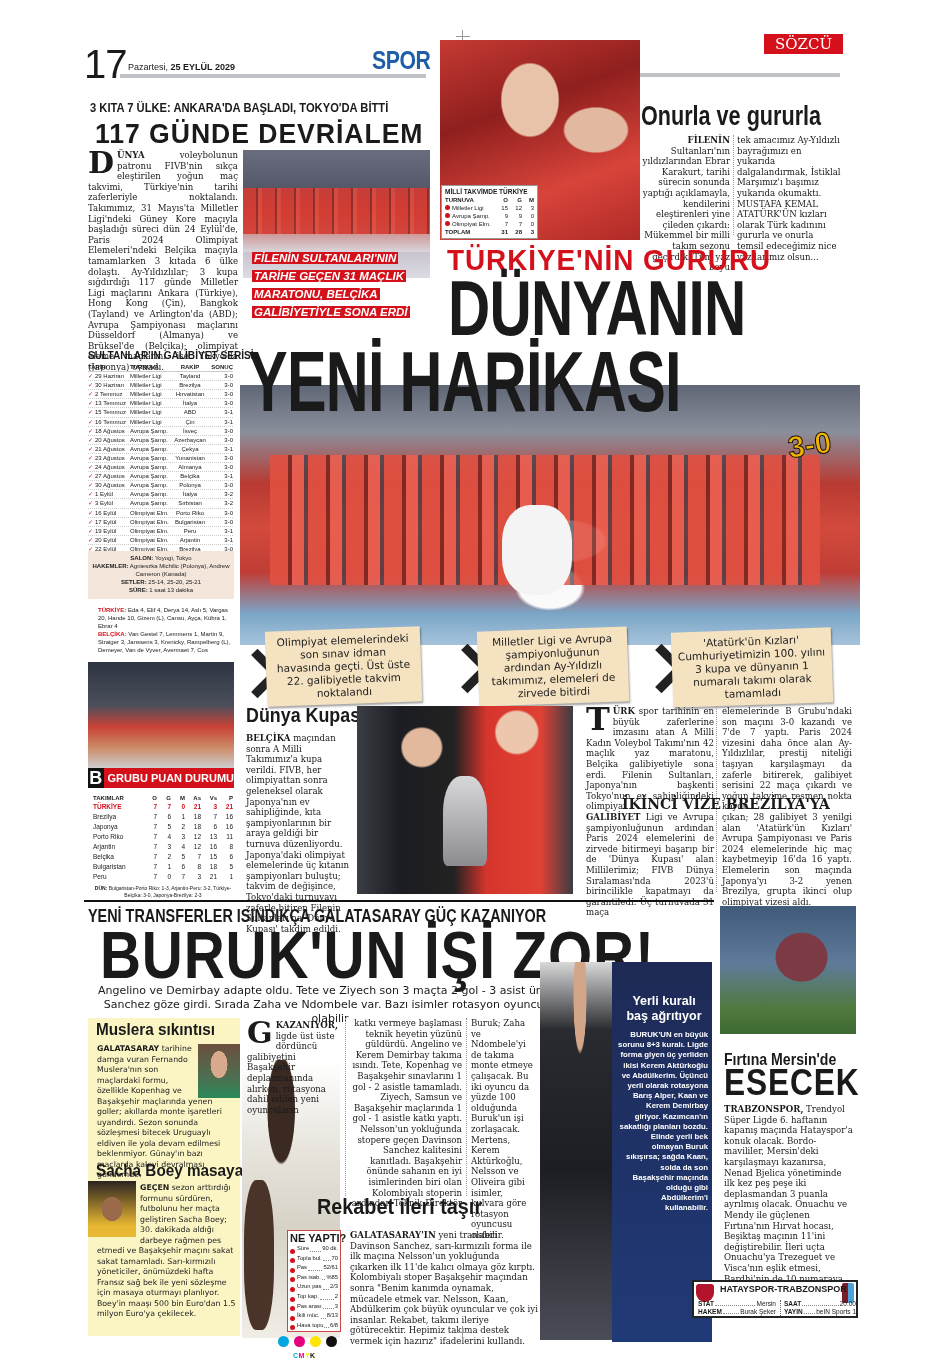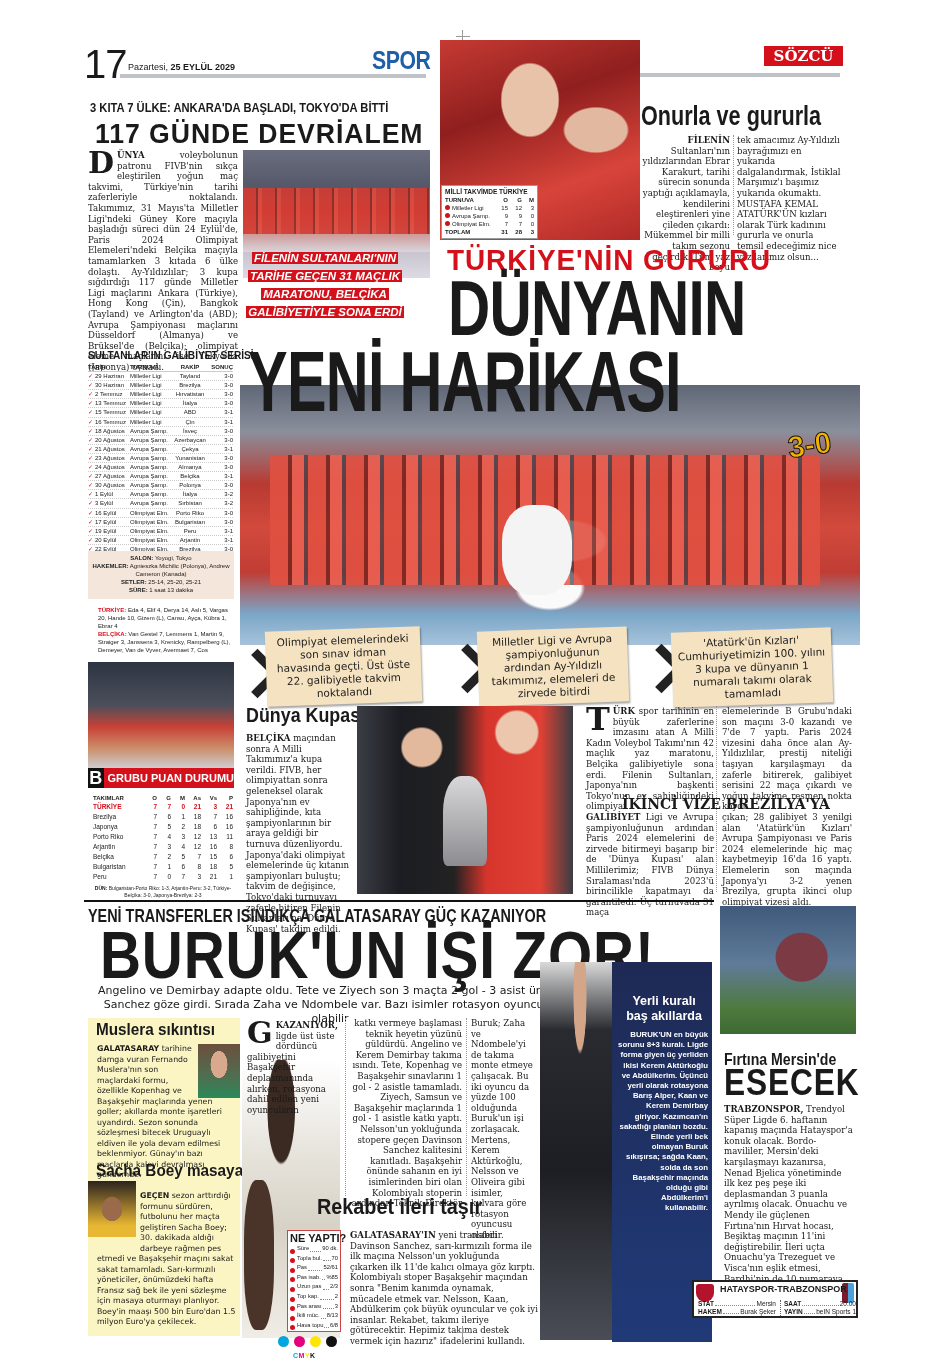--- a/index.html
+++ b/index.html
@@ -30,38 +30,38 @@
 
 <div class="crop" style="left:456px;top:30px;"></div>
 <div class="abs sans" style="left:84px;top:44px;font-size:40px;line-height:40px;font-weight:300;letter-spacing:-1px;">17</div>
 <div class="abs sans" style="left:128px;top:62px;font-size:9px;">
   <span>Pazartesi,</span>
   <b>25 EYLÜL 2029</b>
 </div>
 <div class="abs sans" style="left:372px;top:46px;font-size:25px;font-weight:700;color:#1f5fa8;letter-spacing:-0.5px;transform:scaleX(0.85);transform-origin:left top;">SPOR</div>
 <div class="abs" style="left:120px;top:74px;width:306px;height:4px;background:#bfc3c7;"></div>
 <div class="abs" style="left:600px;top:73px;width:240px;height:4px;background:#bfc3c7;"></div>
-<div class="abs serif" style="left:764px;top:46px;width:79px;height:20px;background:#d4111b;color:#fff;font-size:15px;line-height:20px;text-align:center;font-weight:700;">
+<div class="abs serif" style="left:764px;top:34px;width:79px;height:20px;background:#d4111b;color:#fff;font-size:15px;line-height:20px;text-align:center;font-weight:400;">
   <span>SÖZCÜ</span>
 </div>
 
 <div class="abs sans" style="left:90px;top:100px;font-size:13px;font-weight:700;white-space:nowrap;transform:scaleX(0.86);transform-origin:left top;">3 KITA 7 ÜLKE: ANKARA'DA BAŞLADI, TOKYO'DA BİTTİ</div>
 <div class="abs sans" style="left:95px;top:118px;font-size:28px;font-weight:900;white-space:nowrap;letter-spacing:1px;transform:scaleX(0.95);transform-origin:left top;">117 GÜNDE DEVRİALEM</div>
 
 <div class="abs body-text" style="left:88px;top:150px;width:150px;">
   <span class="dropcap">D</span>
   <b>ÜNYA</b>
   <span>voleybolunun patronu FIVB'nin sıkça eleştirilen yoğun maç takvimi, Türkiye'nin tarihi zaferleriyle noktalandı. Takımımız, 31 Mayıs'ta Milletler Ligi'ndeki Güney Kore maçıyla başladığı süreci dün 24 Eylül'de, Paris 2024 Olimpiyat Elemeleri'ndeki Belçika maçıyla tamamlarken 3 kıtada 6 ülke dolaştı. Ay-Yıldızlılar; 3 kupa sığdırdığı 117 günde Milletler Ligi maçlarını Ankara (Türkiye), Hong Kong (Çin), Bangkok (Tayland) ve Arlington'da (ABD); Avrupa Şampiyonası maçlarını Düsseldorf (Almanya) ve Brüksel'de (Belçika); olimpiyat eleme maçlarını ise Tokyo'da (Japonya) oynadı.</span>
 </div>
 
 <div class="photo" style="left:243px;top:150px;width:187px;height:102px;background:linear-gradient(180deg,#6a6d7d 0%,#525667 40%,#c24a3e 60%,#d8d6dd 100%);">
   <div style="position:absolute;left:0;right:0;top:38px;height:46px;background:repeating-linear-gradient(90deg,#d33b32 0 13px,#8c2c28 13px 15px,#e04a3b 15px 19px);opacity:.9;"></div>
 </div>
 <div class="photo" style="left:243px;top:252px;width:187px;height:26px;background:linear-gradient(180deg,#c9c4cf,#dcdbe3);"></div>
-<div class="abs sans" style="left:239px;top:248px;width:172px;text-align:center;">
+<div class="abs sans" style="left:252px;top:248px;width:172px;text-align:left;">
   <span style="background:#d4111b;color:#fff;font-size:11.5px;line-height:15px;font-weight:700;font-style:italic;box-decoration-break:clone;-webkit-box-decoration-break:clone;padding:0 2px;">FİLENİN SULTANLARI'NIN TARİHE GEÇEN 31 MAÇLIK MARATONU, BELÇİKA GALİBİYETİYLE SONA ERDİ</span>
 </div>
 
 <div class="abs sans" style="left:88px;top:349px;font-size:11px;font-weight:800;white-space:nowrap;transform:scaleX(0.92);transform-origin:left top;">SULTANLAR'IN GALİBİYET SERİSİ</div>
 <div class="abs small-sans" style="left:88px;top:363px;width:145px;">
   <div class="row" style="font-weight:700;font-size:6px;border-bottom:1px solid #ccc;">
     <span style="width:42px;">TARİH</span>
     <span style="width:40px;">TURNUVA</span>
     <span style="width:40px;text-align:center;">RAKİP</span>
     <span style="width:23px;text-align:right;">SONUÇ</span>
@@ -419,21 +419,21 @@
 <div class="abs sans" style="left:96px;top:1020px;font-size:17px;font-weight:900;white-space:nowrap;transform:scaleX(0.9);transform-origin:left top;">Muslera sıkıntısı</div>
 <div class="photo" style="left:198px;top:1044px;width:42px;height:54px;background:radial-gradient(ellipse at 50% 38%,#d9a98e 0 28%,transparent 29%),linear-gradient(180deg,#6b4f3d 0%,#4f6e50 60%,#2b8a5a 100%);"></div>
 <div class="abs" style="left:97px;top:1044px;width:142px;font-family:'DejaVu Sans',sans-serif;font-size:7.8px;line-height:10.5px;">
   <div style="float:right;width:46px;height:52px;"></div>
   <b>GALATASARAY</b>
   <span>tarihine damga vuran Fernando Muslera'nın son maçlardaki formu, özellikle Kopenhag ve Başakşehir maçlarında yenen goller; akıllarda monte işaretleri uyandırdı. Sezon sonunda sözleşmesi bitecek Uruguaylı eldiven ile yola devam edilmesi beklenmiyor. Günay'ın bazı maçlarda kaleyi devralması gündemde.</span>
 </div>
 
 <div class="abs sans" style="left:96px;top:1161px;font-size:17px;font-weight:900;white-space:nowrap;transform:scaleX(0.9);transform-origin:left top;">Sacha Boey masaya</div>
 <div class="photo" style="left:88px;top:1181px;width:48px;height:56px;background:radial-gradient(ellipse at 50% 50%,#9a6a4a 0 30%,transparent 31%),linear-gradient(180deg,#2b2320 0%,#e8b733 80%);"></div>
-<div class="abs" style="left:97px;top:1183px;width:142px;font-family:'DejaVu Sans',sans-serif;font-size:7.8px;line-height:10.5px;margin-top:8px;">
+<div class="abs" style="left:97px;top:1183px;width:142px;font-family:'DejaVu Sans',sans-serif;font-size:7.8px;line-height:10.5px;">
   <div style="float:left;width:43px;height:54px;"></div>
   <b>GEÇEN</b>
   <span>sezon arttırdığı formunu sürdüren, futbolunu her maçta geliştiren Sacha Boey; 30. dakikada aldığı darbeye rağmen pes etmedi ve Başakşehir maçını sakat sakat tamamladı. Sarı-kırmızılı yöneticiler, önümüzdeki hafta Fransız sağ bek ile yeni sözleşme için masaya oturmayı planlıyor. Boey'in maaşı 500 bin Euro'dan 1.5 milyon Euro'ya çekilecek.</span>
 </div>
 
 <div class="photo" style="left:242px;top:1060px;width:98px;height:278px;background:radial-gradient(ellipse at 40% 18%,#3a2a22 0 16%,transparent 17%),linear-gradient(180deg,#ffffff 0%,#e9e6df 30%,#d7d2c6 60%,#f0ede6 100%);">
   <div style="position:absolute;left:2px;top:120px;width:30px;height:150px;background:#4a3328;border-radius:40%;"></div>
 </div>
 <div class="abs body-text" style="left:247px;top:1020px;width:98px;text-align:left;">
   <span class="dropcap" style="font-size:30px;">G</span>
@@ -447,21 +447,21 @@
 <div class="abs" style="left:466px;top:1018px;height:178px;border-left:1px dotted #999;"></div>
 <div class="abs body-text" style="left:471px;top:1018px;width:66px;text-align:left;">
   <span>Buruk; Zaha ve Ndombele'yi de takıma monte etmeye çalışacak. Bu iki oyuncu da yüzde 100 olduğunda Buruk'un işi zorlaşacak. Mertens, Kerem Aktürkoğlu, Nelsson ve Oliveira gibi isimler, kulvara göre rotasyon oyuncusu olabilir.</span>
 </div>
 
 <div class="photo" style="left:540px;top:962px;width:80px;height:378px;background:radial-gradient(ellipse at 50% 9%,#d3a68a 0 11%,transparent 12%),linear-gradient(180deg,#d9d9d9 0%,#2a2b30 18%,#1d1e23 55%,#4a4d56 100%);"></div>
 
 <div class="abs" style="left:612px;top:962px;width:100px;height:380px;background:linear-gradient(180deg,#1e2a55,#203a78);"></div>
 <div class="abs sans" style="left:618px;top:994px;width:92px;color:#fff;font-weight:900;font-size:12.5px;line-height:15px;text-align:center;">
   <div>Yerli kuralı</div>
-  <div>baş akıllarda</div>
+  <div>baş ağrıtıyor</div>
 </div>
 <div class="abs sans" style="left:618px;top:1030px;width:90px;color:#fff;font-weight:700;font-size:7.8px;line-height:10.2px;text-align:right;">
   <b>BURUK'UN</b>
   <span>en büyük sorunu 8+3 kuralı. Ligde forma giyen üç yerliden ikisi Kerem Aktürkoğlu ve Abdülkerim. Üçüncü yerli olarak rotasyona Barış Alper, Kaan ve Kerem Demirbay giriyor. Kazımcan'ın sakatlığı planları bozdu. Elinde yerli bek olmayan Buruk sıkışırsa; sağda Kaan, solda da son Başakşehir maçında olduğu gibi Abdülkerim'i kullanabilir.</span>
 </div>
 
 <div class="abs" style="left:287px;top:1230px;width:54px;height:102px;background:#fff;border:1px solid #c44;padding:1px 2px;font-family:'Liberation Sans',sans-serif;">
   <div style="font-weight:900;font-size:11px;line-height:12px;white-space:nowrap;">NE YAPTI?</div>
   <div id="neyapti-rows">
       <div class="row" style="font-size: 5.8px; line-height: 9.6px;">

